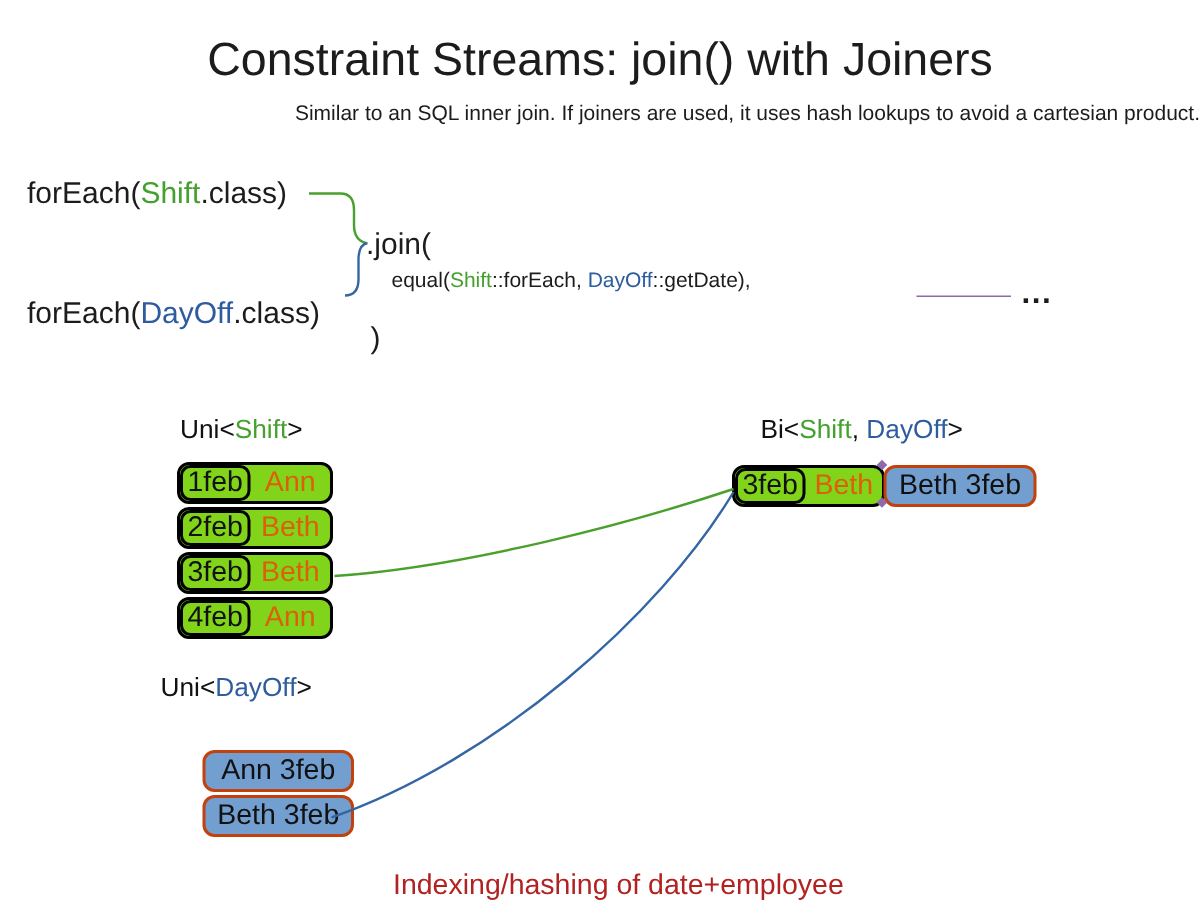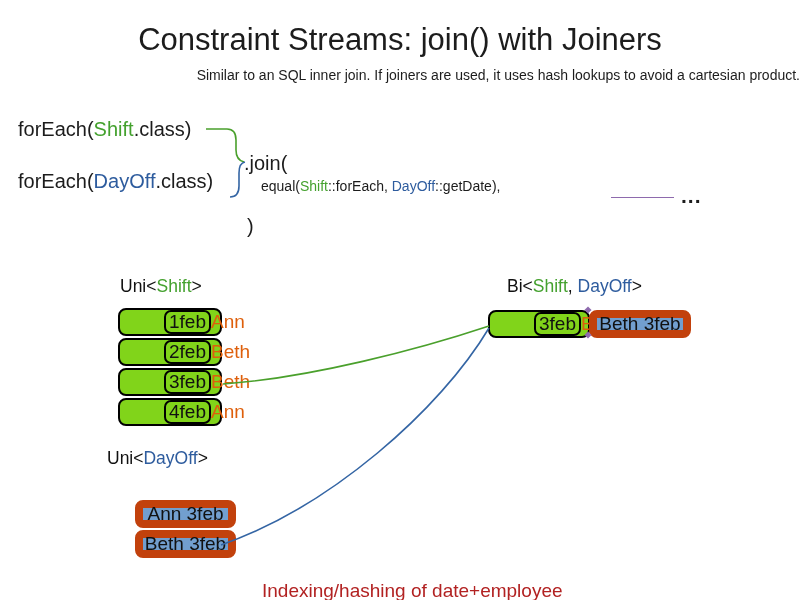--- a/index.html
+++ b/index.html
@@ -22,45 +22,45 @@
 
   .rows { display:flex; flex-direction:column; gap:2px; }
   .row-outer {
     box-sizing:border-box; display:flex; align-items:center;
     background:#81d41a; border:2px solid #000; border-radius:8px;
     height:28px; width:104px;
   }
   .date-box {
     box-sizing:border-box; background:#81d41a; border:2px solid #000;
     border-radius:7px; height:24px; display:flex; align-items:center;
-    padding:0 3px; font-size:19px; color:#111;margin-left:44px;
+    padding:0 3px; font-size:19px; color:#111;
   }
   .employee { flex:1; text-align:center; font-size:19px; }
   .dayoff-box {
-    box-sizing:border-box; background:#729fcf; border:8px solid #c2410c;
+    box-sizing:border-box; background:#729fcf; border:2px solid #c2410c;
     border-radius:8px; height:28px; width:101px;
     display:flex; align-items:center; justify-content:center;
     font-size:19px; color:#111;
   }
   .bi-row { display:flex; }
   .bi-green { width:102px; }
   .bi-blue { margin-left:-1px; width:102px; }
   svg.overlay { position:absolute; top:0; left:0; pointer-events:none; }
 </style>
 </head>
 <body>
 
 <div class="slide">
 
   <div class="abs title">Constraint Streams: join() with Joiners</div>
   <div class="abs subtitle">Similar to an SQL inner join. If joiners are used, it uses hash lookups to avoid a cartesian product.</div>
 
   <div class="abs code20" style="left:18px; top:118px;"><span>forEach(</span><span class="green-text">Shift</span><span>.class)</span></div>
 
-  <div class="abs code20" style="left:18px; top:170px;"><span>forEach(</span><span class="blue-text">DayOff</span><span>.class)</span></div>
+  <div class="abs code20" style="left:18px; top:198px;"><span>forEach(</span><span class="blue-text">DayOff</span><span>.class)</span></div>
 
   <div class="abs code20" style="left:244px; top:152px;">.join(</div>
 
   <div class="abs code14" style="left:261px; top:178px;"><span>equal(</span><span class="green-text">Shift</span><span>::forEach, </span><span class="blue-text">DayOff</span><span>::getDate),</span></div>
 
 
   <div class="abs code20" style="left:247px; top:215px;">)</div>
 
   <div class="abs purple-rule" style="left:611px; top:197px;"></div>
   <div class="abs ellipsis" style="left:681px; top:184px;">...</div>

